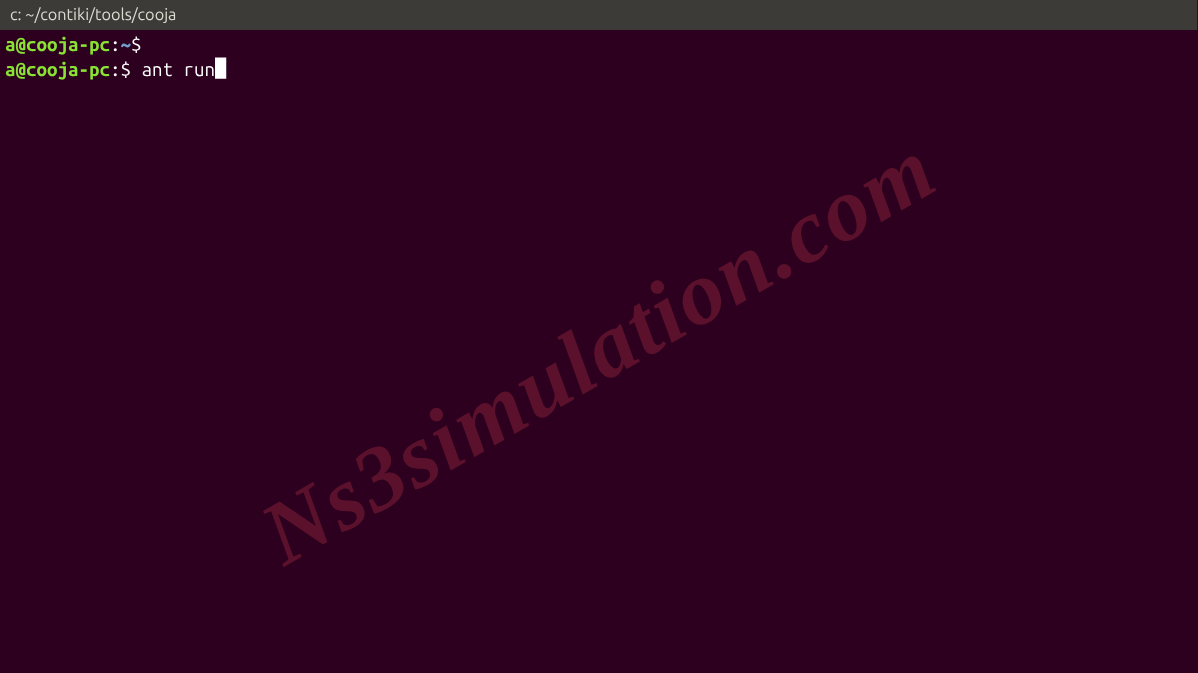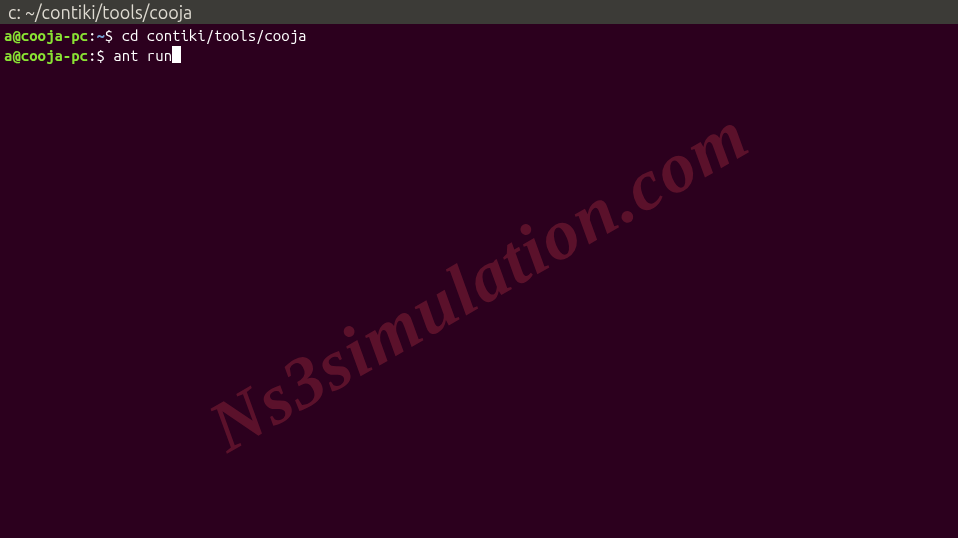--- a/index.html
+++ b/index.html
@@ -15,21 +15,21 @@
       font-family: 'Ubuntu Mono', 'DejaVu Sans Mono', monospace;
       font-size: 15px;
       overflow: hidden;
       position: relative;
     }
     
     .title-bar {
       background: #3c3b37;
       color: #dfdbd2;
       padding: 4px 8px;
-      font-size: 18px;
+      font-size: 13px;
       font-family: 'Ubuntu', sans-serif;
       height: 24px;
       display: flex;
       align-items: center;
     }
     
     .terminal-body {
       padding: 2px 4px;
       position: relative;
       height: calc(100% - 24px);
@@ -87,21 +87,21 @@
 </head>
 <body>
 
 <div class="title-bar">
   <span>c: ~/contiki/tools/cooja</span>
 </div>
 
 <div class="terminal-body">
 
   <div class="terminal-line">
-    <span class="prompt-user">a@cooja-pc</span><span class="prompt-text">:</span><span class="prompt-path">~</span><span class="prompt-text">$ </span><span class="command-text">cd contiki/tools/cooja</span>
+    <span class="prompt-user">a@cooja-pc</span><span class="prompt-text">:</span><span class="prompt-path">~</span><span class="prompt-text">$ </span>
   </div>
 
   <div class="terminal-line">
     <span class="prompt-user">a@cooja-pc</span><span class="prompt-text">:</span><span class="prompt-text">$ </span><span class="command-text">ant run</span><span class="cursor"></span>
   </div>
 
   <div class="watermark">Ns3simulation.com</div>
 
 </div>
 

